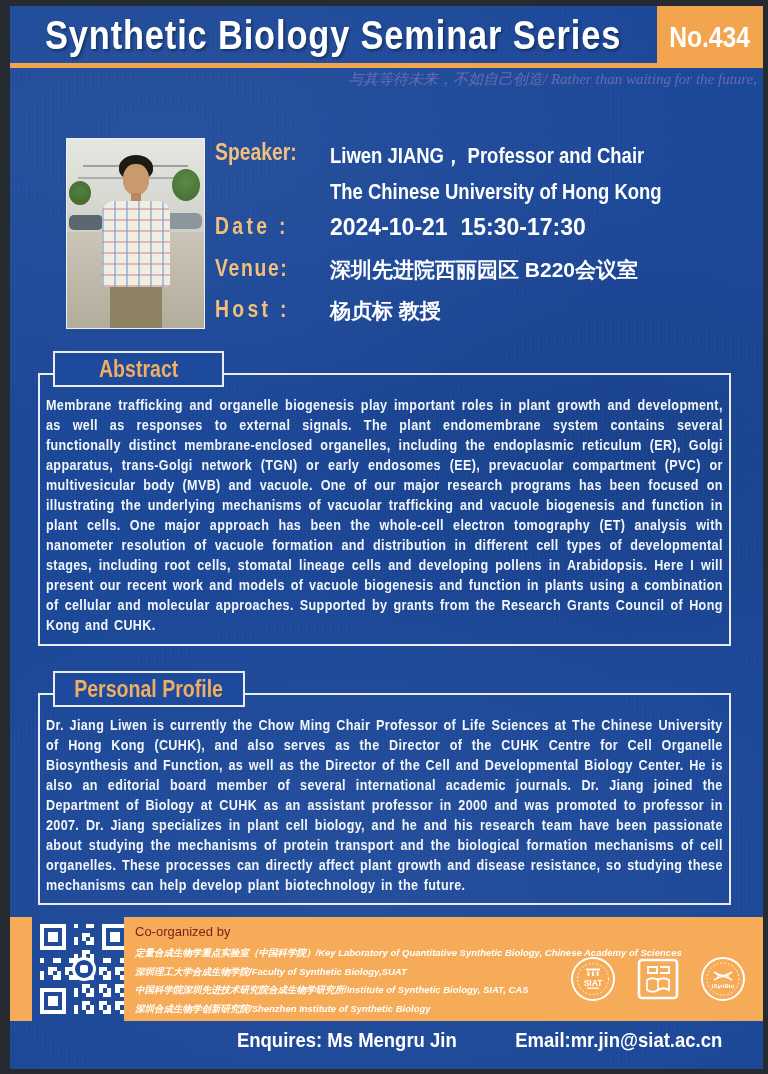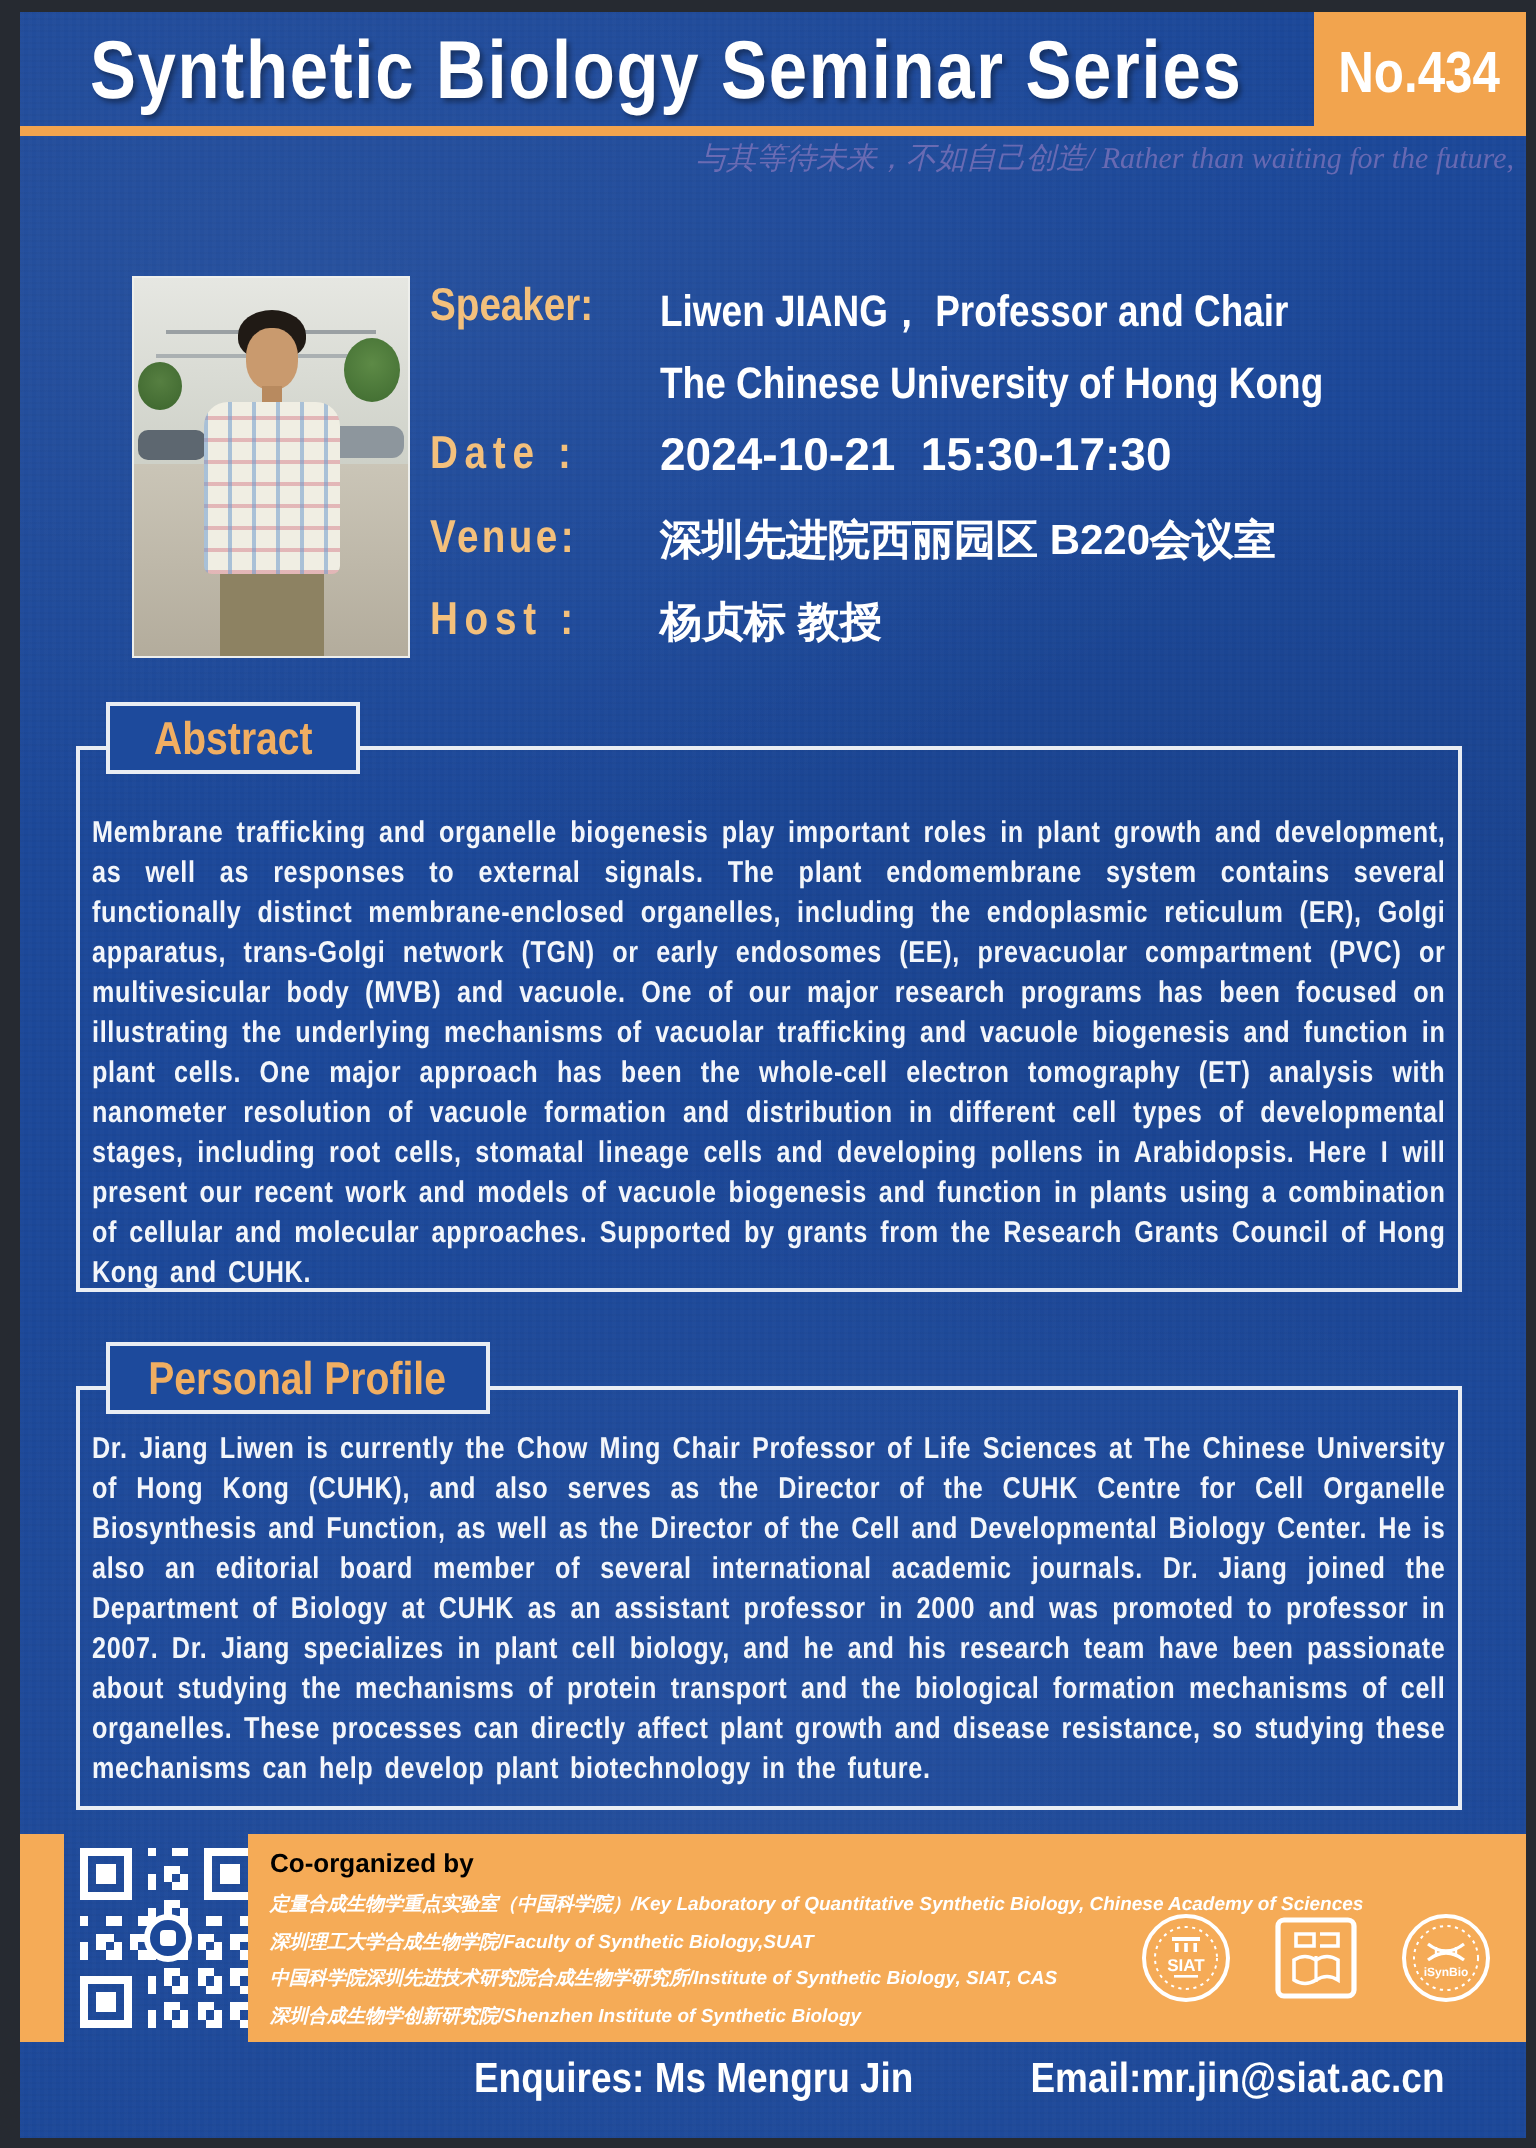--- a/index.html
+++ b/index.html
@@ -62,21 +62,21 @@
   .sec-tag{position:absolute;left:43px;height:36px;border:2px solid #e9edf3;background:#1d4a9c;
     z-index:2;display:flex;align-items:center;justify-content:center;}
   .sec-tag span{color:#f0ae62;font-weight:bold;font-size:23px;}
   .para-wrap{position:absolute;left:36px;width:677px;overflow:visible;}
   .para{width:119%;transform:scaleX(.84);transform-origin:0 0;color:#f3f6fa;font-weight:bold;
     font-size:15px;line-height:20px;text-align:justify;letter-spacing:.4px;word-spacing:2px;}
 
   
   .f-strip{position:absolute;left:0;top:911px;width:22px;height:104px;background:#f5ab57;}
   .f-band{position:absolute;left:114px;top:911px;width:639px;height:104px;background:#f5ab57;padding:7px 0 0 11px;}
-  .coorg{color:#000000;font-weight:bold;font-size:13px;}
+  .coorg{color:#7f1d1d;font-weight:normal;font-size:13px;}
   .orgs{margin-top:5px;}
   .org-line{color:#fff;font-weight:bold;font-size:9.5px;line-height:18.5px;white-space:nowrap;font-style:italic;}
   .qr{position:absolute;left:27px;top:915px;width:94px;height:96px;padding:3px;}
   .qr-grid{position:absolute;inset:3px;display:grid;grid-template-columns:repeat(21,1fr);grid-template-rows:repeat(21,1fr);}
   .qr-grid div.on{background:#fff;}
   .qr .f{position:absolute;width:26px;height:26px;border:4px solid #fff;}
   .qr .f::after{content:'';position:absolute;inset:4px;background:#fff;}
   .qr .f.tl{left:3px;top:3px;} .qr .f.tr{right:3px;top:3px;} .qr .f.bl{left:3px;bottom:3px;}
   .qr-badge{position:absolute;left:50%;top:50%;width:24px;height:24px;margin:-12px 0 0 -12px;
     border:3px solid #fff;border-radius:50%;background:#1c4899;display:flex;align-items:center;justify-content:center;}
@@ -126,25 +126,25 @@
   <div class="val" style="top:208px;font-size:23px;white-space:pre;">2024-10-21  15:30-17:30</div>
 
   <div class="lbl ls2" style="top:249px;">
     <span class="cx">Venue:</span></div>
   <div class="val" style="top:250px;font-size:21px;">深圳先进院西丽园区 B220会议室</div>
 
   <div class="lbl ls4" style="top:290px;">
     <span class="cx">Host :</span></div>
   <div class="val" style="top:291px;font-size:21px;">杨贞标 教授</div>
 
-  <div class="sec-tag" style="top:345px;width:127px;">
+  <div class="sec-tag" style="top:345px;width:171px;">
     <span class="cx-c">Abstract</span>
   </div>
   <div class="sec-box" style="top:367px;height:273px;"></div>
-  <div class="para-wrap" style="top:389px;margin-top:12px;">
+  <div class="para-wrap" style="top:389px;">
     <div class="para">Membrane trafficking and organelle biogenesis play important roles in plant growth and development, as well as responses to external signals. The plant endomembrane system contains several functionally distinct membrane-enclosed organelles, including the endoplasmic reticulum (ER), Golgi apparatus, trans-Golgi network (TGN) or early endosomes (EE), prevacuolar compartment (PVC) or multivesicular body (MVB) and vacuole. One of our major research programs has been focused on illustrating the underlying mechanisms of vacuolar trafficking and vacuole biogenesis and function in plant cells. One major approach has been the whole-cell electron tomography (ET) analysis with nanometer resolution of vacuole formation and distribution in different cell types of developmental stages, including root cells, stomatal lineage cells and developing pollens in Arabidopsis. Here I will present our recent work and models of vacuole biogenesis and function in plants using a combination of cellular and molecular approaches. Supported by grants from the Research Grants Council of Hong Kong and CUHK.</div>
   </div>
 
   <div class="sec-tag" style="top:665px;width:192px;">
     <span class="cx-c">Personal Profile</span>
   </div>
   <div class="sec-box" style="top:687px;height:212px;"></div>
   <div class="para-wrap" style="top:709px;">
     <div class="para">Dr. Jiang Liwen is currently the Chow Ming Chair Professor of Life Sciences at The Chinese University of Hong Kong (CUHK), and also serves as the Director of the CUHK Centre for Cell Organelle Biosynthesis and Function, as well as the Director of the Cell and Developmental Biology Center. He is also an editorial board member of several international academic journals. Dr. Jiang joined the Department of Biology at CUHK as an assistant professor in 2000 and was promoted to professor in 2007. Dr. Jiang specializes in plant cell biology, and he and his research team have been passionate about studying the mechanisms of protein transport and the biological formation mechanisms of cell organelles. These processes can directly affect plant growth and disease resistance, so studying these mechanisms can help develop plant biotechnology in the future.</div>
   </div>

